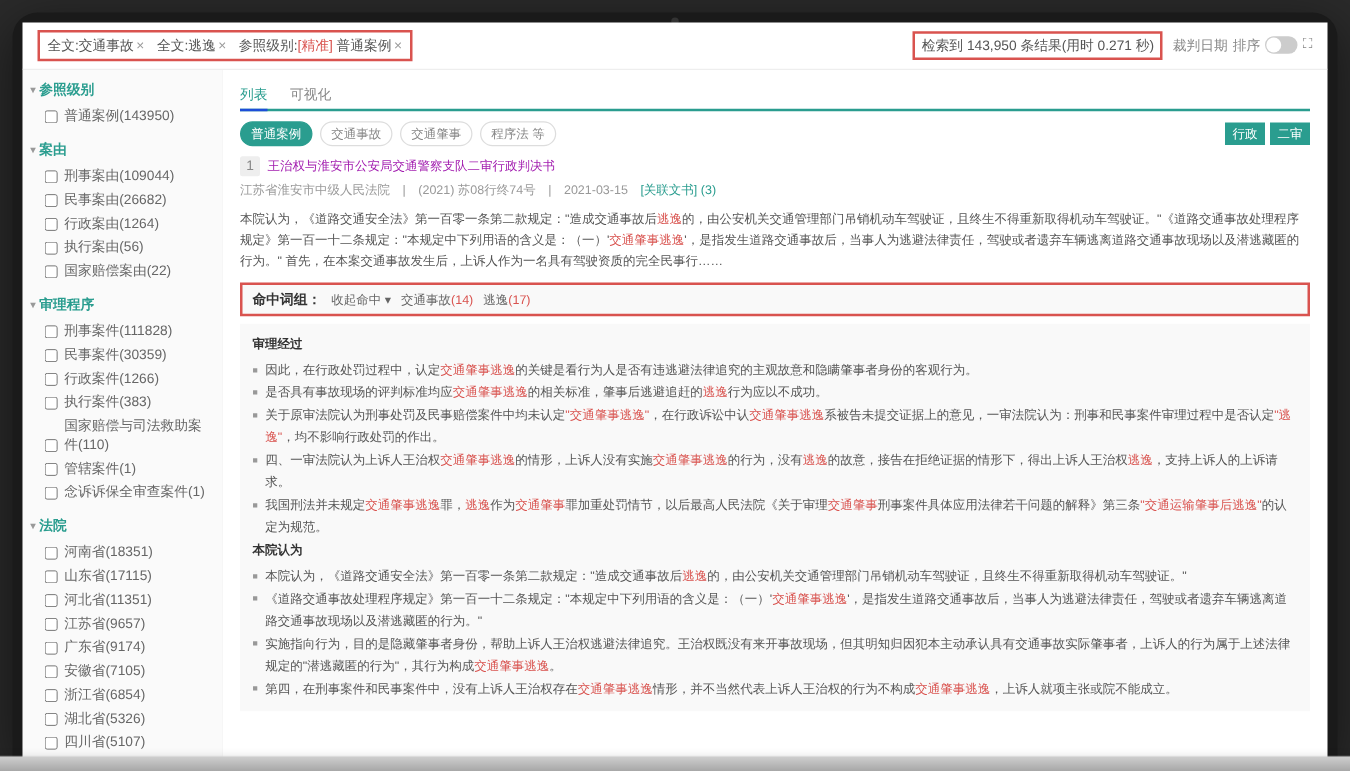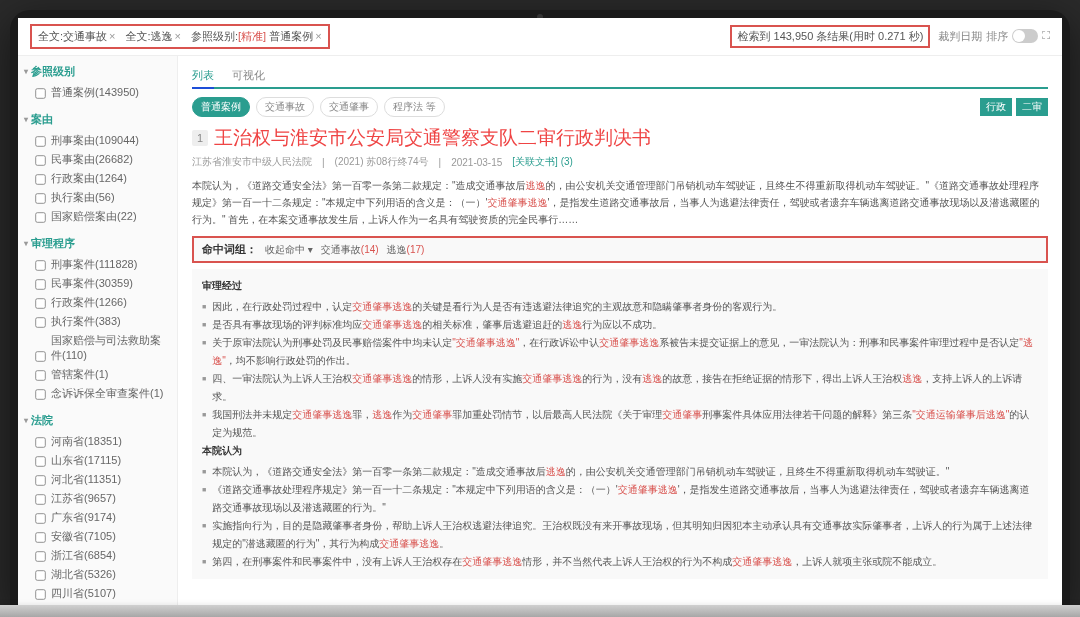--- a/index.html
+++ b/index.html
@@ -33,21 +33,21 @@
 .tab { padding: 4px 0; color: #888; cursor: pointer; }
 .tab.active { color: #2a9d8f; border-bottom: 2px solid #1d4ed8; margin-bottom: -2px; }
 .sub-tags { display: flex; align-items: center; gap: 6px; margin-bottom: 8px; }
 .sub-tag { padding: 2px 8px; border: 1px solid #ddd; border-radius: 10px; color: #888; font-size: 10px; }
 .sub-tag.primary { background: #2a9d8f; color: #fff; border-color: #2a9d8f; }
 .right-badges { margin-left: auto; display: flex; gap: 4px; }
 .badge { background: #2a9d8f; color: #fff; padding: 2px 6px; font-size: 10px; }
 
 .case-title { display: flex; align-items: center; gap: 6px; margin-bottom: 4px; }
 .case-num { background: #eee; color: #888; width: 16px; height: 16px; display: flex; align-items: center; justify-content: center; border-radius: 2px; }
-.case-title-text { color: #ef4444; font-size: 19px; }
+.case-title-text { color: #a21caf; font-size: 10px; }
 .case-meta { color: #999; font-size: 10px; margin-bottom: 8px; display: flex; gap: 10px; align-items: center; }
 .meta-link { color: #2a9d8f; }
 
 .summary { color: #555; line-height: 1.7; margin-bottom: 8px; font-size: 10px; }
 .hl { color: #d9534f; }
 
 .section-box { border: 2px solid #d9534f; padding: 4px 8px; margin-bottom: 6px; display: flex; align-items: center; gap: 8px; background: #f9f9f9; }
 .section-label { font-weight: bold; color: #333; }
 .pill { color: #666; font-size: 10px; }
 .pill .cnt { color: #d9534f; }

